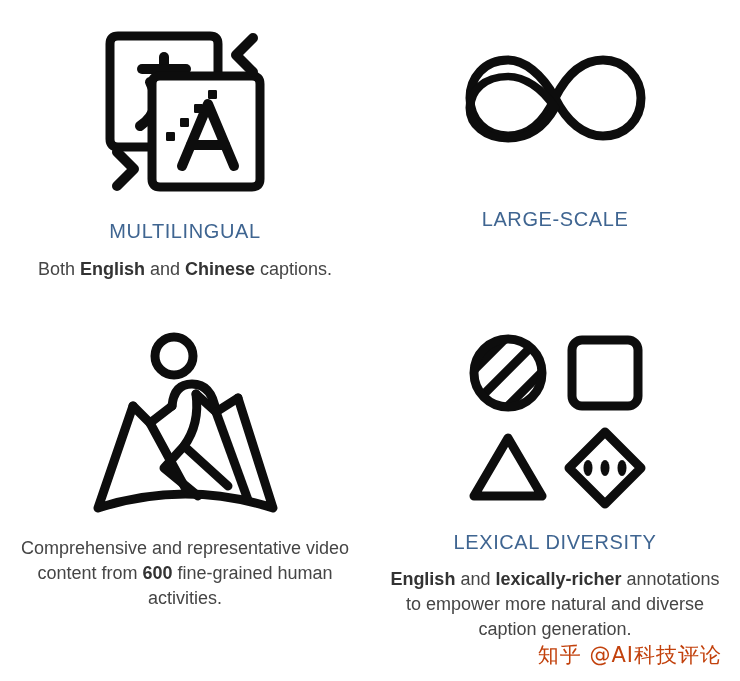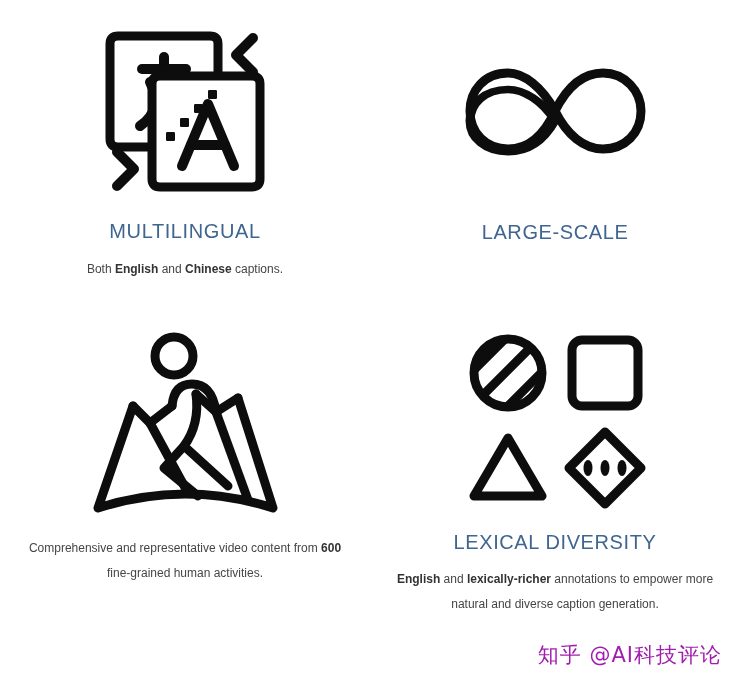--- a/index.html
+++ b/index.html
@@ -22,61 +22,61 @@
     grid-template-rows: 320px 361px;
     box-sizing: border-box;
   }
   .feature-card {
     display: flex;
     flex-direction: column;
     align-items: center;
     box-sizing: border-box;
   }
   .card-tl { padding-top: 14px; }
-  .card-tr { padding-top: 15px; }
+  .card-tr { padding-top: 2px; }
   .card-bl { padding-top: 8px; }
   .card-br { padding-top: 8px; }
 
   .icon-wrap {
     display: flex;
     align-items: center;
     justify-content: center;
   }
   .icon-wrap svg { display: block; }
 
   .feature-title {
     color: #3f6591;
     font-size: 20px;
     letter-spacing: 0.6px;
     font-weight: 400;
     text-align: center;
     white-space: nowrap;
   }
   .feature-desc {
     color: #454545;
-    font-size: 12px;
+    font-size: 18px;
     line-height: 25px;
     text-align: center;
     max-width: 330px;
   }
   .feature-desc b {
     font-weight: 700;
     color: #333333;
   }
 
   .title-row1 { margin-top: 16px; }
   .desc-row1 { margin-top: 14px; }
   .title-row2 { margin-top: 18px; }
   .desc-row2 { margin-top: 13px; }
 
   .watermark {
     position: absolute;
     right: 18px;
     bottom: 12px;
-    color: #a21caf;
+    color: #c2410c;
     font-size: 21px;
     letter-spacing: 1px;
     font-family: "DejaVu Sans", sans-serif;
     white-space: nowrap;
     pointer-events: none;
   }
 </style>
 </head>
 <body>
 

